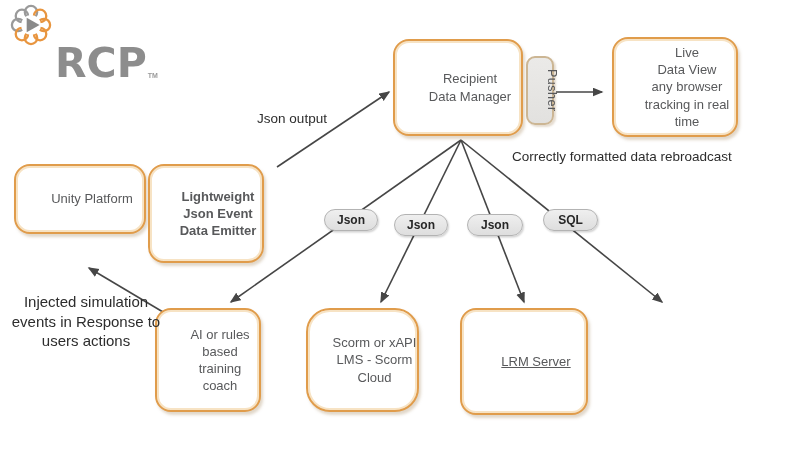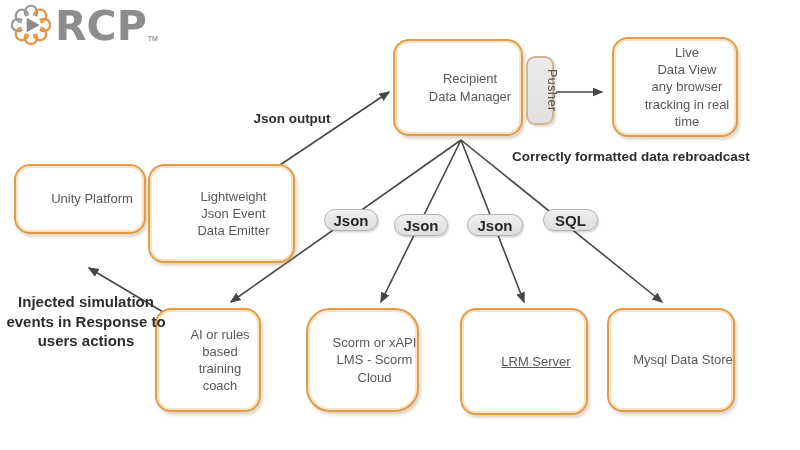--- a/index.html
+++ b/index.html
@@ -4,42 +4,42 @@
 <style>
   html,body{margin:0;padding:0;background:#fff;}
   body{width:800px;height:450px;overflow:hidden;font-family:"Liberation Sans",sans-serif;}
   .stage{position:relative;width:800px;height:450px;background:#fff;}
 
   svg.arrows{position:absolute;left:0;top:0;width:800px;height:450px;z-index:1;}
 
   
   .logo{position:absolute;left:10px;top:4px;display:flex;align-items:flex-start;z-index:3;}
   .logo-text{font-family:"DejaVu Sans",sans-serif;font-weight:700;font-size:41px;line-height:44px;
-             color:#8d8d8d;letter-spacing:0px;margin-left:3px;}
+             color:#8d8d8d;letter-spacing:0px;margin-left:3px;margin-top:37px;}
   .logo-tm{font-size:7px;color:#9a9a9a;align-self:flex-end;margin:0 0 6px 1px;font-weight:700;}
 
   
   .node{position:absolute;background:#fff;border:2px solid #e09c4b;border-radius:16px;
         box-shadow:inset 0 0 0 2px #f7e3c4, 2px 3px 3px rgba(170,140,100,.35);
         display:flex;align-items:center;justify-content:center;text-align:center;
         color:#58595b;font-size:13px;line-height:1.32;z-index:2;box-sizing:border-box;padding-left:24px;}
   .node-label{white-space:pre-line;}
 
   .node.pusher{background:linear-gradient(#ebeae8,#e2e1df);border:2px solid #ccb694;border-radius:9px;
         box-shadow:2px 2px 2px rgba(170,140,100,.3);}
   .pusher .node-label{writing-mode:vertical-rl;font-size:12.5px;color:#58595b;letter-spacing:.5px;}
 
   
   .pill{position:absolute;background:linear-gradient(#efefef,#dedede);border:1px solid #b3b3b3;
         border-radius:11px;display:flex;align-items:center;justify-content:center;
-        font-size:15px;font-weight:bold;color:#272727;z-index:2;
+        font-size:12px;font-weight:bold;color:#272727;z-index:2;
         box-shadow:1px 1.5px 2px rgba(0,0,0,.18);box-sizing:border-box;}
 
   
-  .edge-label{position:absolute;color:#2d2d2d;font-weight:bold;font-size:13.5px;z-index:2;
+  .edge-label{position:absolute;color:#2d2d2d;font-weight:normal;font-size:13.5px;z-index:2;
         white-space:pre-line;line-height:1.3;}
   .edge-label.center{text-align:center;}
 </style>
 </head>
 <body>
 
 <div class="stage">
 
   <svg class="arrows" viewBox="0 0 800 450">
     <defs>
@@ -98,43 +98,40 @@
     <span class="node-label">Live
 Data View
 any browser
 tracking in real time</span>
   </div>
 
   <div class="node" style="left:14px;top:164px;width:132px;height:70px;">
     <span class="node-label">Unity Platform</span>
   </div>
 
-  <div class="node" style="left:148px;top:164px;width:147px;height:99px;">
+  <div class="node" style="left:148px;top:164px;width:116px;height:99px;font-weight:bold;">
     <span class="node-label">Lightweight
 Json Event
 Data Emitter</span>
   </div>
 
   <div class="node" style="left:155px;top:308px;width:106px;height:104px;">
     <span class="node-label">AI or rules based
 training coach</span>
   </div>
 
   <div class="node" style="left:306px;top:308px;width:113px;height:104px;border-radius:24px;">
     <span class="node-label">Scorm or xAPI
 LMS - Scorm Cloud</span>
   </div>
 
   <div class="node" style="left:460px;top:308px;width:128px;height:107px;text-decoration:underline;">
     <span class="node-label">LRM Server</span>
   </div>
 
-  <div class="node" style="left:607px;top:308px;width:128px;height:104px;">
-    <span class="node-label">Mysql Data Store</span>
-  </div>
 
   <div class="pill" style="left:324px;top:209px;width:54px;height:22px;">
     <span>Json</span>
   </div>
   <div class="pill" style="left:394px;top:214px;width:54px;height:22px;">
     <span>Json</span>
   </div>
   <div class="pill" style="left:467px;top:214px;width:56px;height:22px;">
     <span>Json</span>
   </div>

